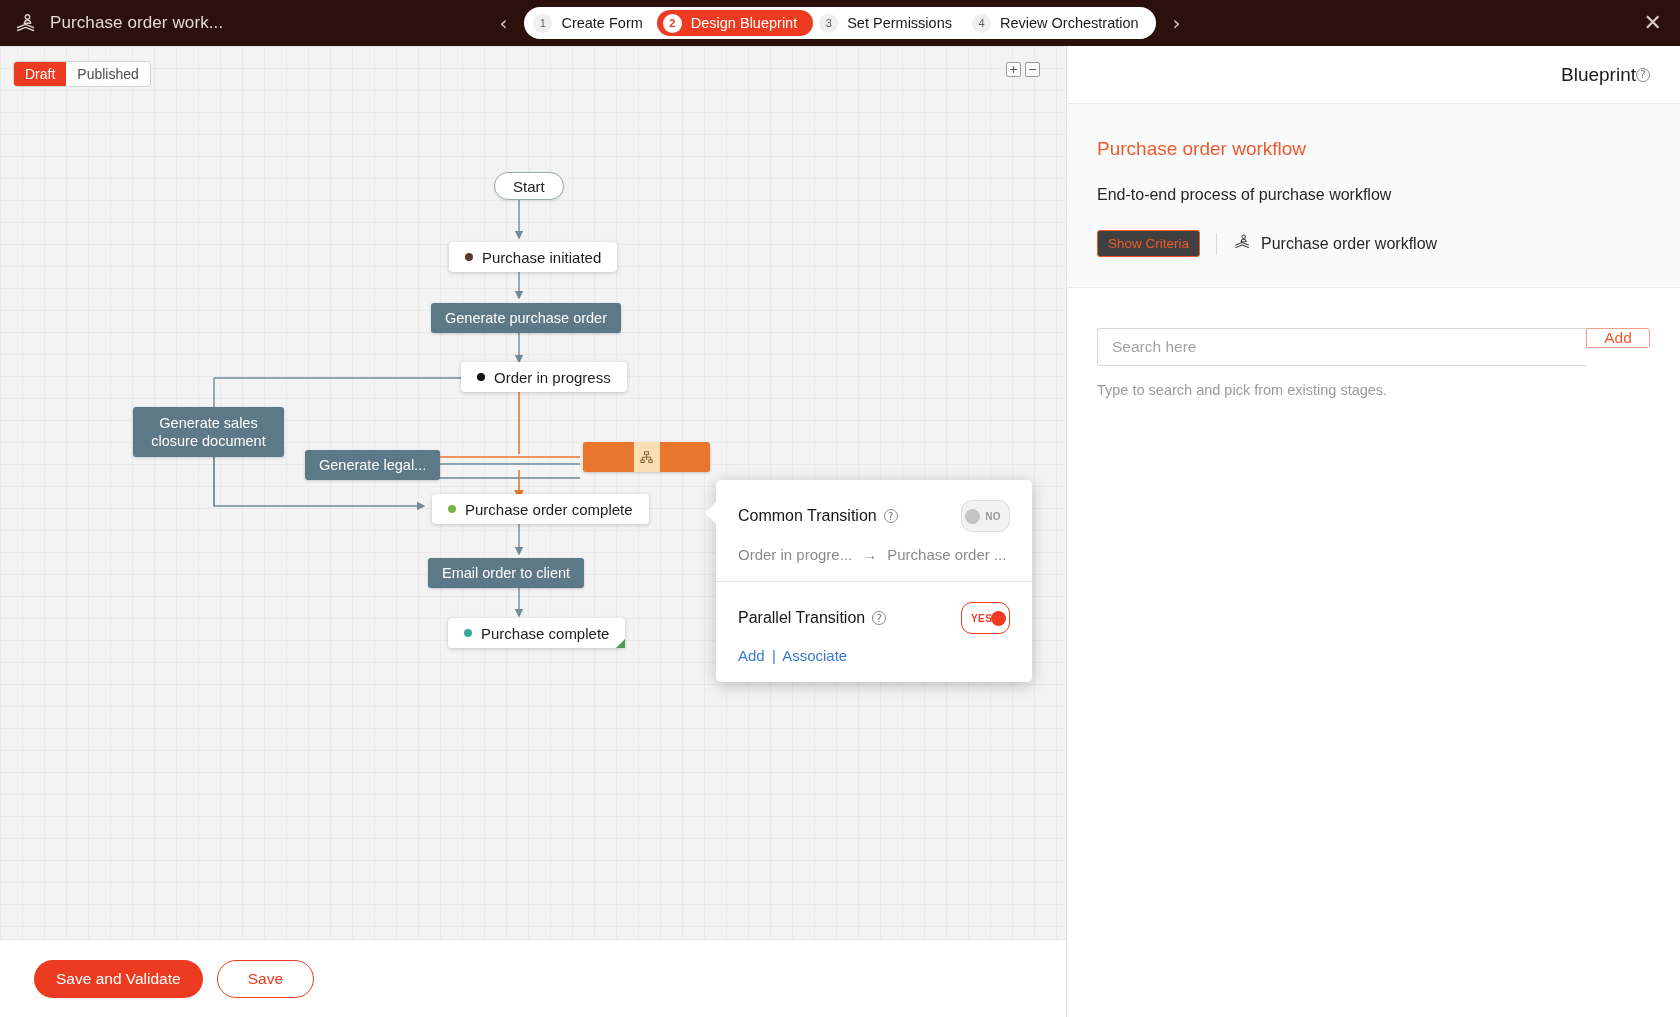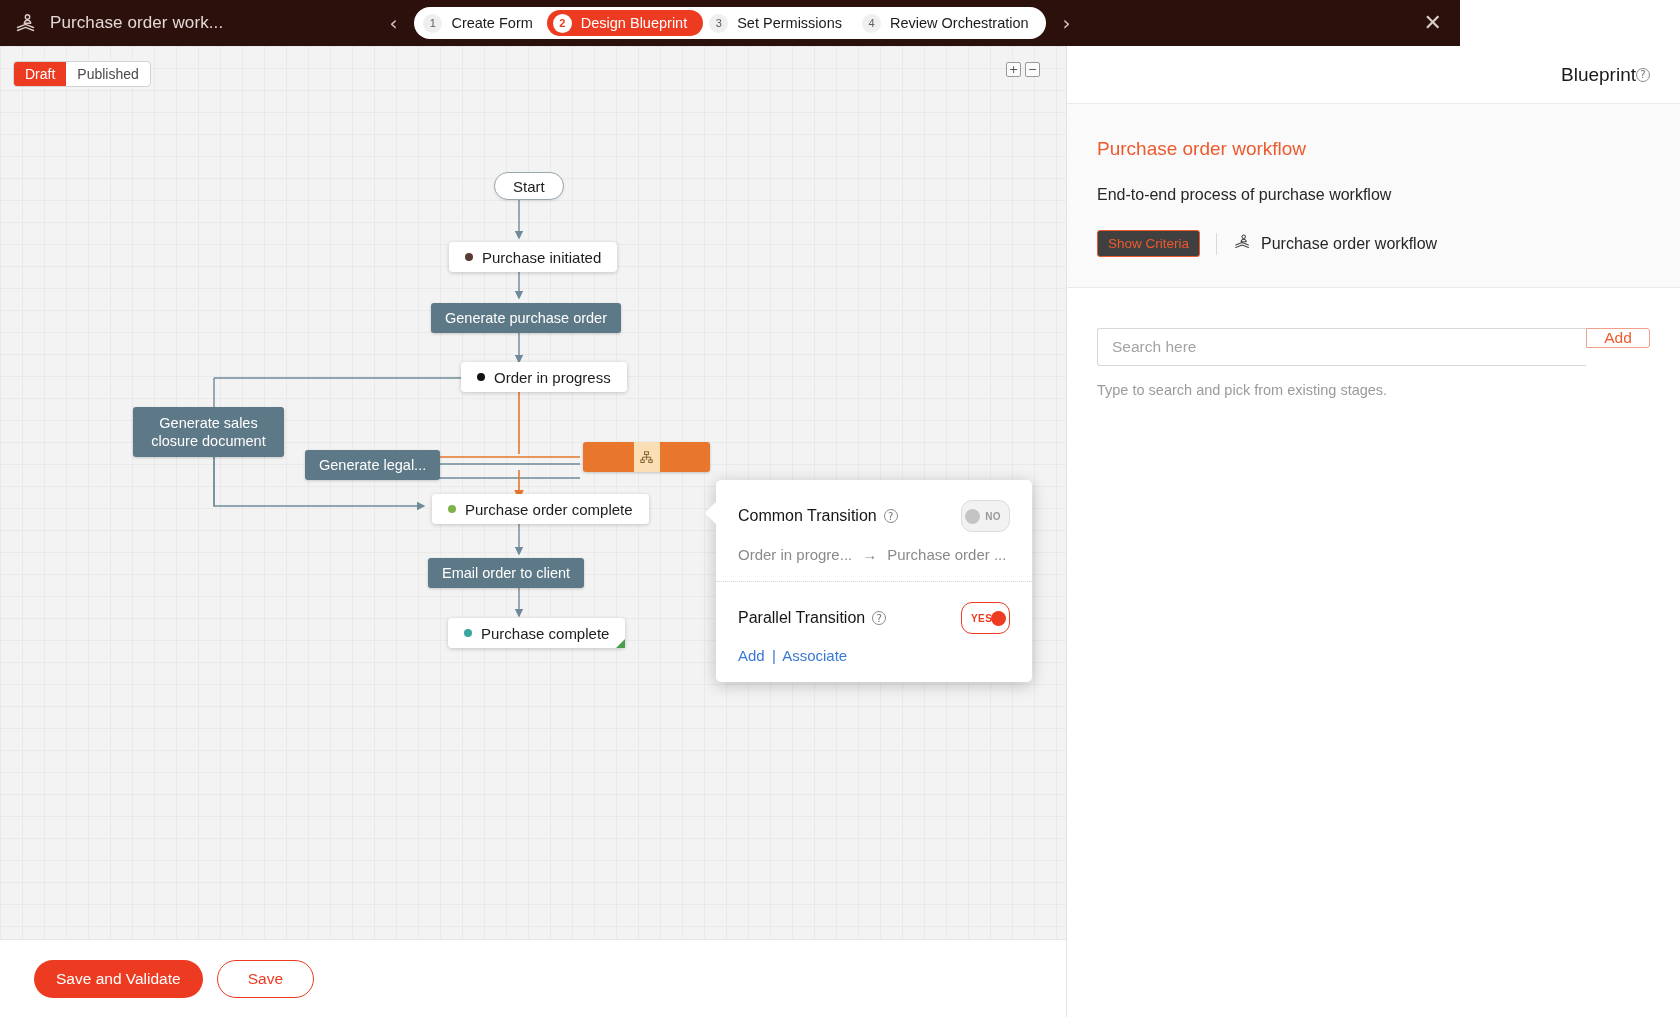--- a/index.html
+++ b/index.html
@@ -6,21 +6,21 @@
   html, body {
     width: 1680px; height: 1017px;
     font-family: "Liberation Sans", sans-serif;
     background: #ffffff;
     overflow: hidden;
   }
 
   
   .topbar {
     position: absolute; top: 0; left: 0;
-    width: 1460px; height: 46px;
+    width: 1680px; height: 46px;
     background: #2b100c;
     display: flex; align-items: center;
     z-index: 60;
   }
   .topbar-left { display: flex; align-items: center; gap: 12px; padding-left: 14px; }
   .app-icon { width: 24px; height: 24px; display: block; }
   .app-title {
     color: #e4d9d6; font-size: 17px; letter-spacing: .1px;
   }
   .stepper-wrap {

